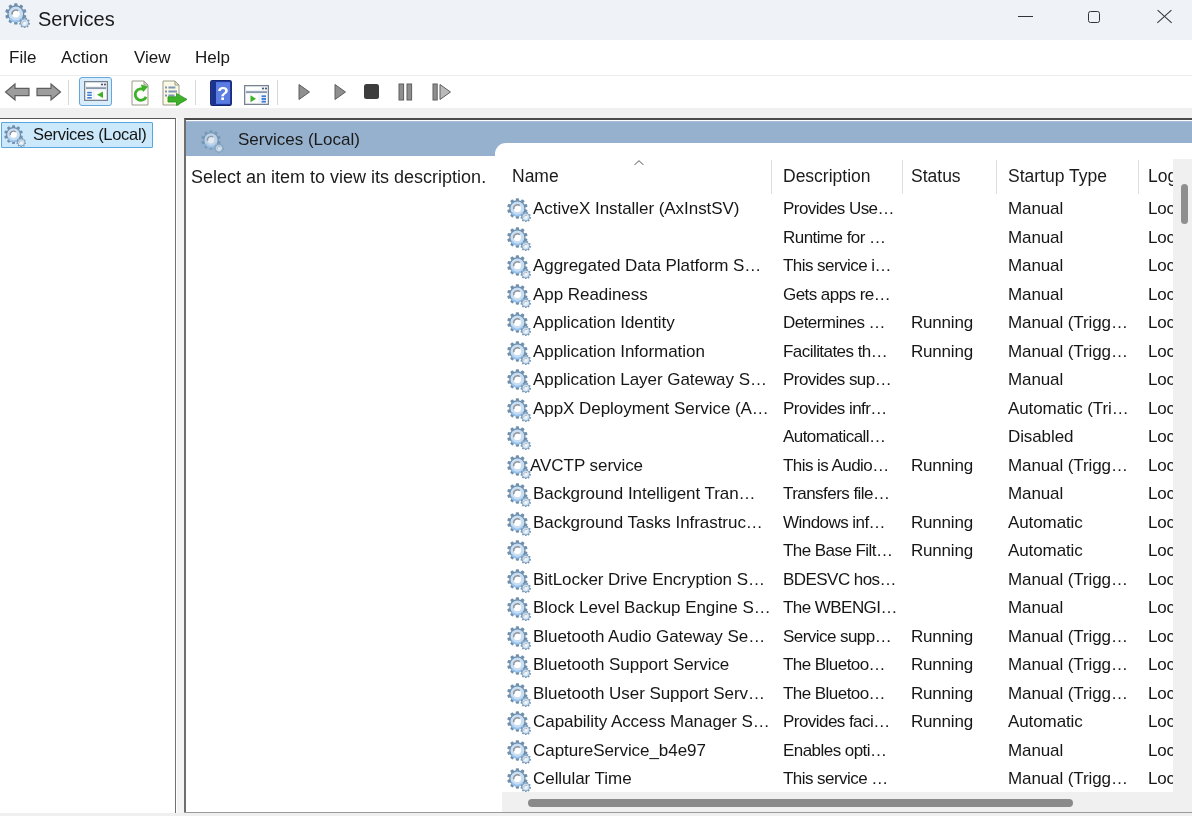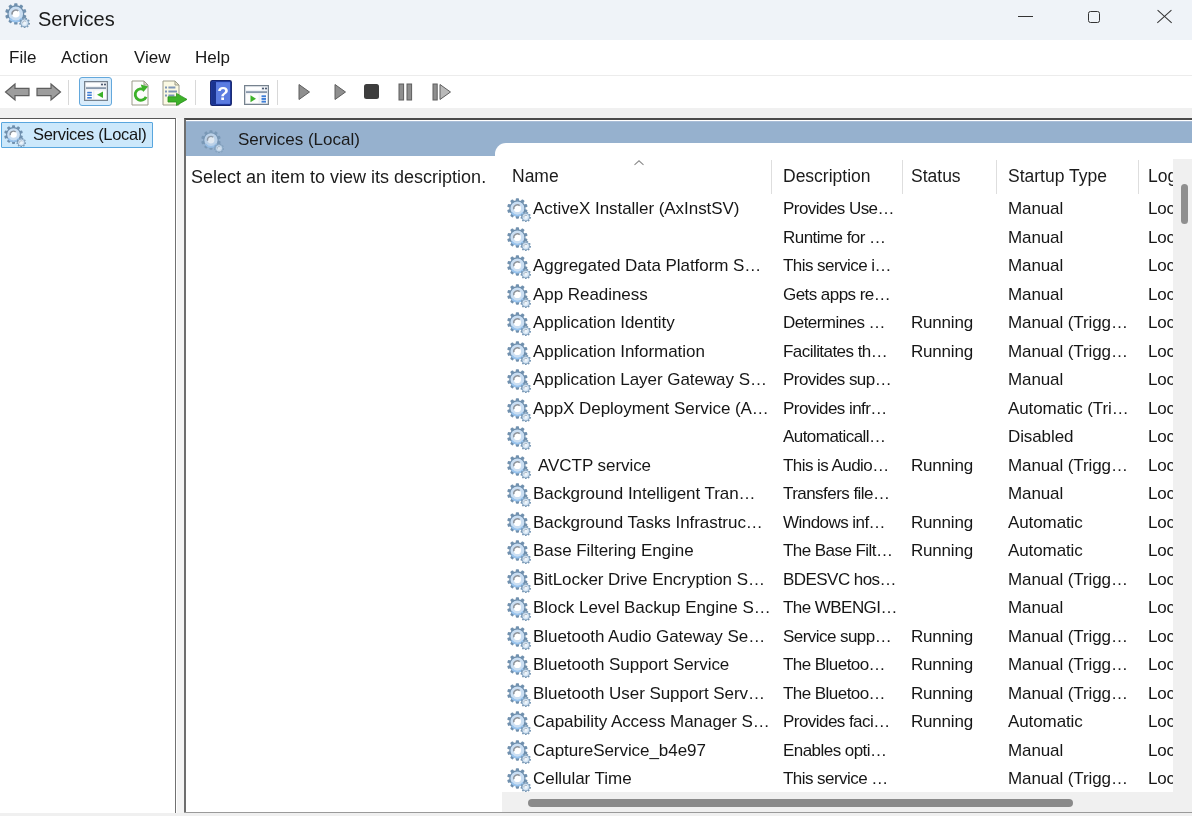--- a/index.html
+++ b/index.html
@@ -303,21 +303,21 @@
       </svg>
 <span style="position:absolute;left:597px;top:3px;width:115px;overflow:hidden;display:inline-block;letter-spacing:-0.55px;">Automaticall…</span>
 <span style="position:absolute;left:725px;top:3px;"></span>
 <span style="position:absolute;left:822px;top:3px;width:126px;overflow:hidden;display:inline-block;letter-spacing:-0.1px;">Disabled</span>
 <span style="position:absolute;left:962px;top:3px;width:26px;overflow:hidden;display:inline-block;">Local Syste</span>
 </div>
 <div style="position:absolute;left:0;top:332.50px;width:1006px;height:28.5px;white-space:nowrap;">
 <svg style="position:absolute;left:321px;top:2px" width="24" height="24" viewBox="0 0 24 24">
         <use href="#svcicon"></use>
       </svg>
-<span style="position:absolute;left:352px;top:3px;width:237px;overflow:hidden;display:inline-block;letter-spacing:-0.05px;">AVCTP service</span>
+<span style="position:absolute;left:344px;top:3px;width:237px;overflow:hidden;display:inline-block;letter-spacing:-0.05px;">AVCTP service</span>
 <span style="position:absolute;left:597px;top:3px;width:115px;overflow:hidden;display:inline-block;letter-spacing:-0.55px;">This is Audio…</span>
 <span style="position:absolute;left:725px;top:3px;">Running</span>
 <span style="position:absolute;left:822px;top:3px;width:126px;overflow:hidden;display:inline-block;letter-spacing:-0.1px;">Manual (Trigg…</span>
 <span style="position:absolute;left:962px;top:3px;width:26px;overflow:hidden;display:inline-block;">Local Syste</span>
 </div>
 <div style="position:absolute;left:0;top:361.00px;width:1006px;height:28.5px;white-space:nowrap;">
 <svg style="position:absolute;left:321px;top:2px" width="24" height="24" viewBox="0 0 24 24">
         <use href="#svcicon"></use>
       </svg>
 <span style="position:absolute;left:347px;top:3px;width:237px;overflow:hidden;display:inline-block;letter-spacing:-0.05px;">Background Intelligent Tran…</span>
@@ -333,21 +333,20 @@
 <span style="position:absolute;left:347px;top:3px;width:237px;overflow:hidden;display:inline-block;letter-spacing:-0.05px;">Background Tasks Infrastruc…</span>
 <span style="position:absolute;left:597px;top:3px;width:115px;overflow:hidden;display:inline-block;letter-spacing:-0.55px;">Windows inf…</span>
 <span style="position:absolute;left:725px;top:3px;">Running</span>
 <span style="position:absolute;left:822px;top:3px;width:126px;overflow:hidden;display:inline-block;letter-spacing:-0.1px;">Automatic</span>
 <span style="position:absolute;left:962px;top:3px;width:26px;overflow:hidden;display:inline-block;">Local Syste</span>
 </div>
 <div style="position:absolute;left:0;top:418.00px;width:1006px;height:28.5px;white-space:nowrap;">
 <svg style="position:absolute;left:321px;top:2px" width="24" height="24" viewBox="0 0 24 24">
         <use href="#svcicon"></use>
       </svg>
-<span style="position:absolute;left:347px;top:3px;width:237px;overflow:hidden;display:inline-block;letter-spacing:-0.05px;">Base Filtering Engine</span>
 <span style="position:absolute;left:597px;top:3px;width:115px;overflow:hidden;display:inline-block;letter-spacing:-0.55px;">The Base Filt…</span>
 <span style="position:absolute;left:725px;top:3px;">Running</span>
 <span style="position:absolute;left:822px;top:3px;width:126px;overflow:hidden;display:inline-block;letter-spacing:-0.1px;">Automatic</span>
 <span style="position:absolute;left:962px;top:3px;width:26px;overflow:hidden;display:inline-block;">Local Syste</span>
 </div>
 <div style="position:absolute;left:0;top:446.50px;width:1006px;height:28.5px;white-space:nowrap;">
 <svg style="position:absolute;left:321px;top:2px" width="24" height="24" viewBox="0 0 24 24">
         <use href="#svcicon"></use>
       </svg>
 <span style="position:absolute;left:347px;top:3px;width:237px;overflow:hidden;display:inline-block;letter-spacing:-0.05px;">BitLocker Drive Encryption S…</span>

